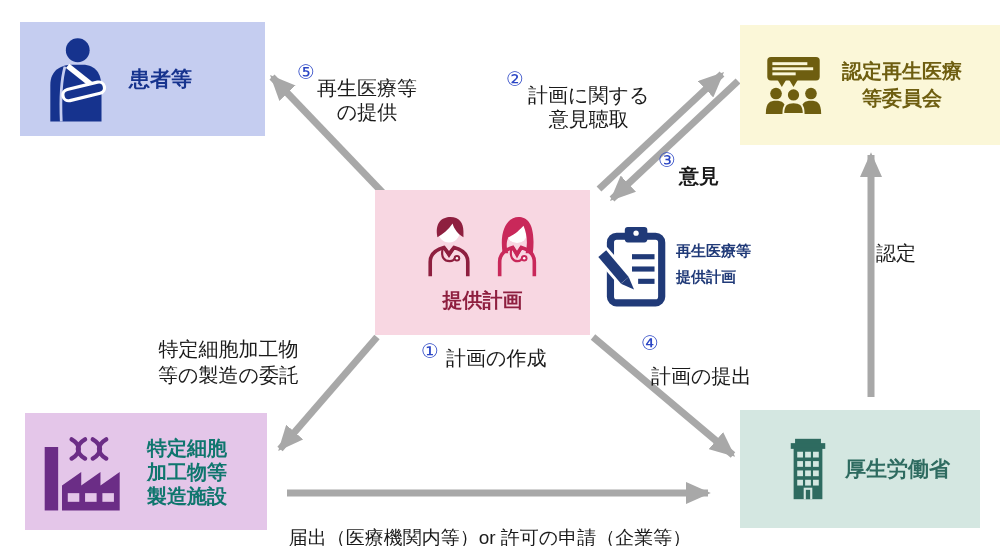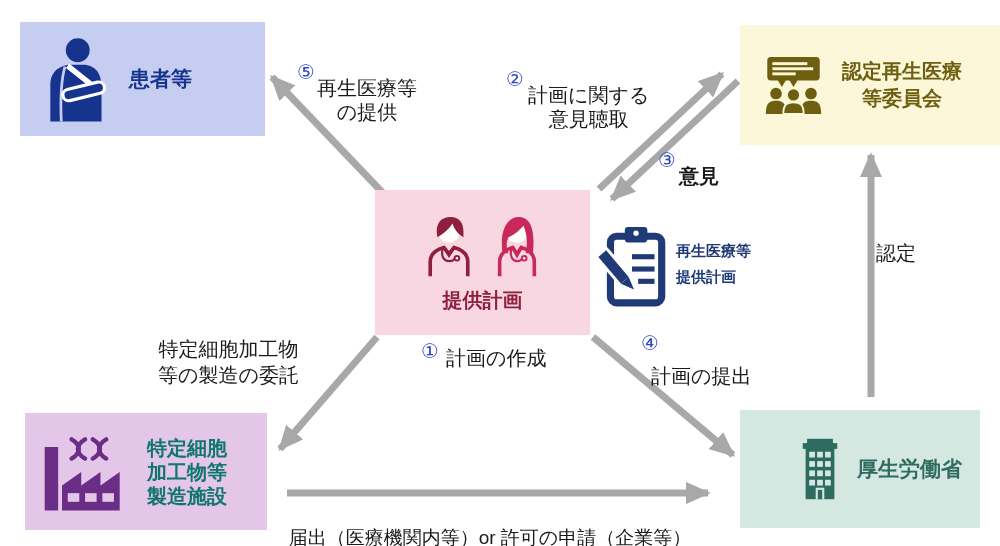--- a/index.html
+++ b/index.html
@@ -12,21 +12,21 @@
   
   #node-patients{left:20px;top:22px;width:245px;height:114px;background:#c5cdf0;padding-left:23px;gap:22px;box-sizing:border-box;}
   #node-patients .node-label{color:#16338e;font-size:21px;}
   #node-committee{left:740px;top:25px;width:269px;height:120px;background:#fbf7d8;padding-left:20px;gap:15px;box-sizing:border-box;}
   #node-committee .node-label{color:#6e5e10;font-size:20px;line-height:1.35;text-align:center;}
   #node-medical{left:375px;top:190px;width:215px;height:145px;background:#f8d7e2;flex-direction:column;justify-content:center;gap:6px;box-sizing:border-box;}
   #node-medical .docs{display:flex;gap:16px;align-items:flex-end;}
   #node-medical .node-label{color:#8e1f3f;font-size:20px;}
   #node-facility{left:25px;top:413px;width:242px;height:117px;background:#e4c6e9;padding-left:12px;gap:10px;box-sizing:border-box;}
   #node-facility .node-label{color:#0f766e;font-size:20px;line-height:1.2;}
-  #node-mhlw{left:740px;top:410px;width:240px;height:118px;background:#d4e7e1;padding-left:57px;gap:14px;box-sizing:border-box;}
+  #node-mhlw{left:740px;top:410px;width:240px;height:118px;background:#d4e7e1;padding-left:45px;gap:14px;box-sizing:border-box;}
   #node-mhlw .node-label{color:#2e6b60;font-size:21px;}
 
   
   #plan-icon{position:absolute;left:596px;top:227px;z-index:2;}
   #plan-label{position:absolute;left:676px;top:238px;z-index:2;color:#203a78;font-weight:bold;font-size:15px;line-height:1.7;}
 
   
   .edge-label{position:absolute;z-index:2;font-size:20px;}
   .edge-label .num{color:#2b46c5;font-size:20px;line-height:1;display:inline-block;}
   .edge-label .txt{display:inline-block;line-height:1.2;}

